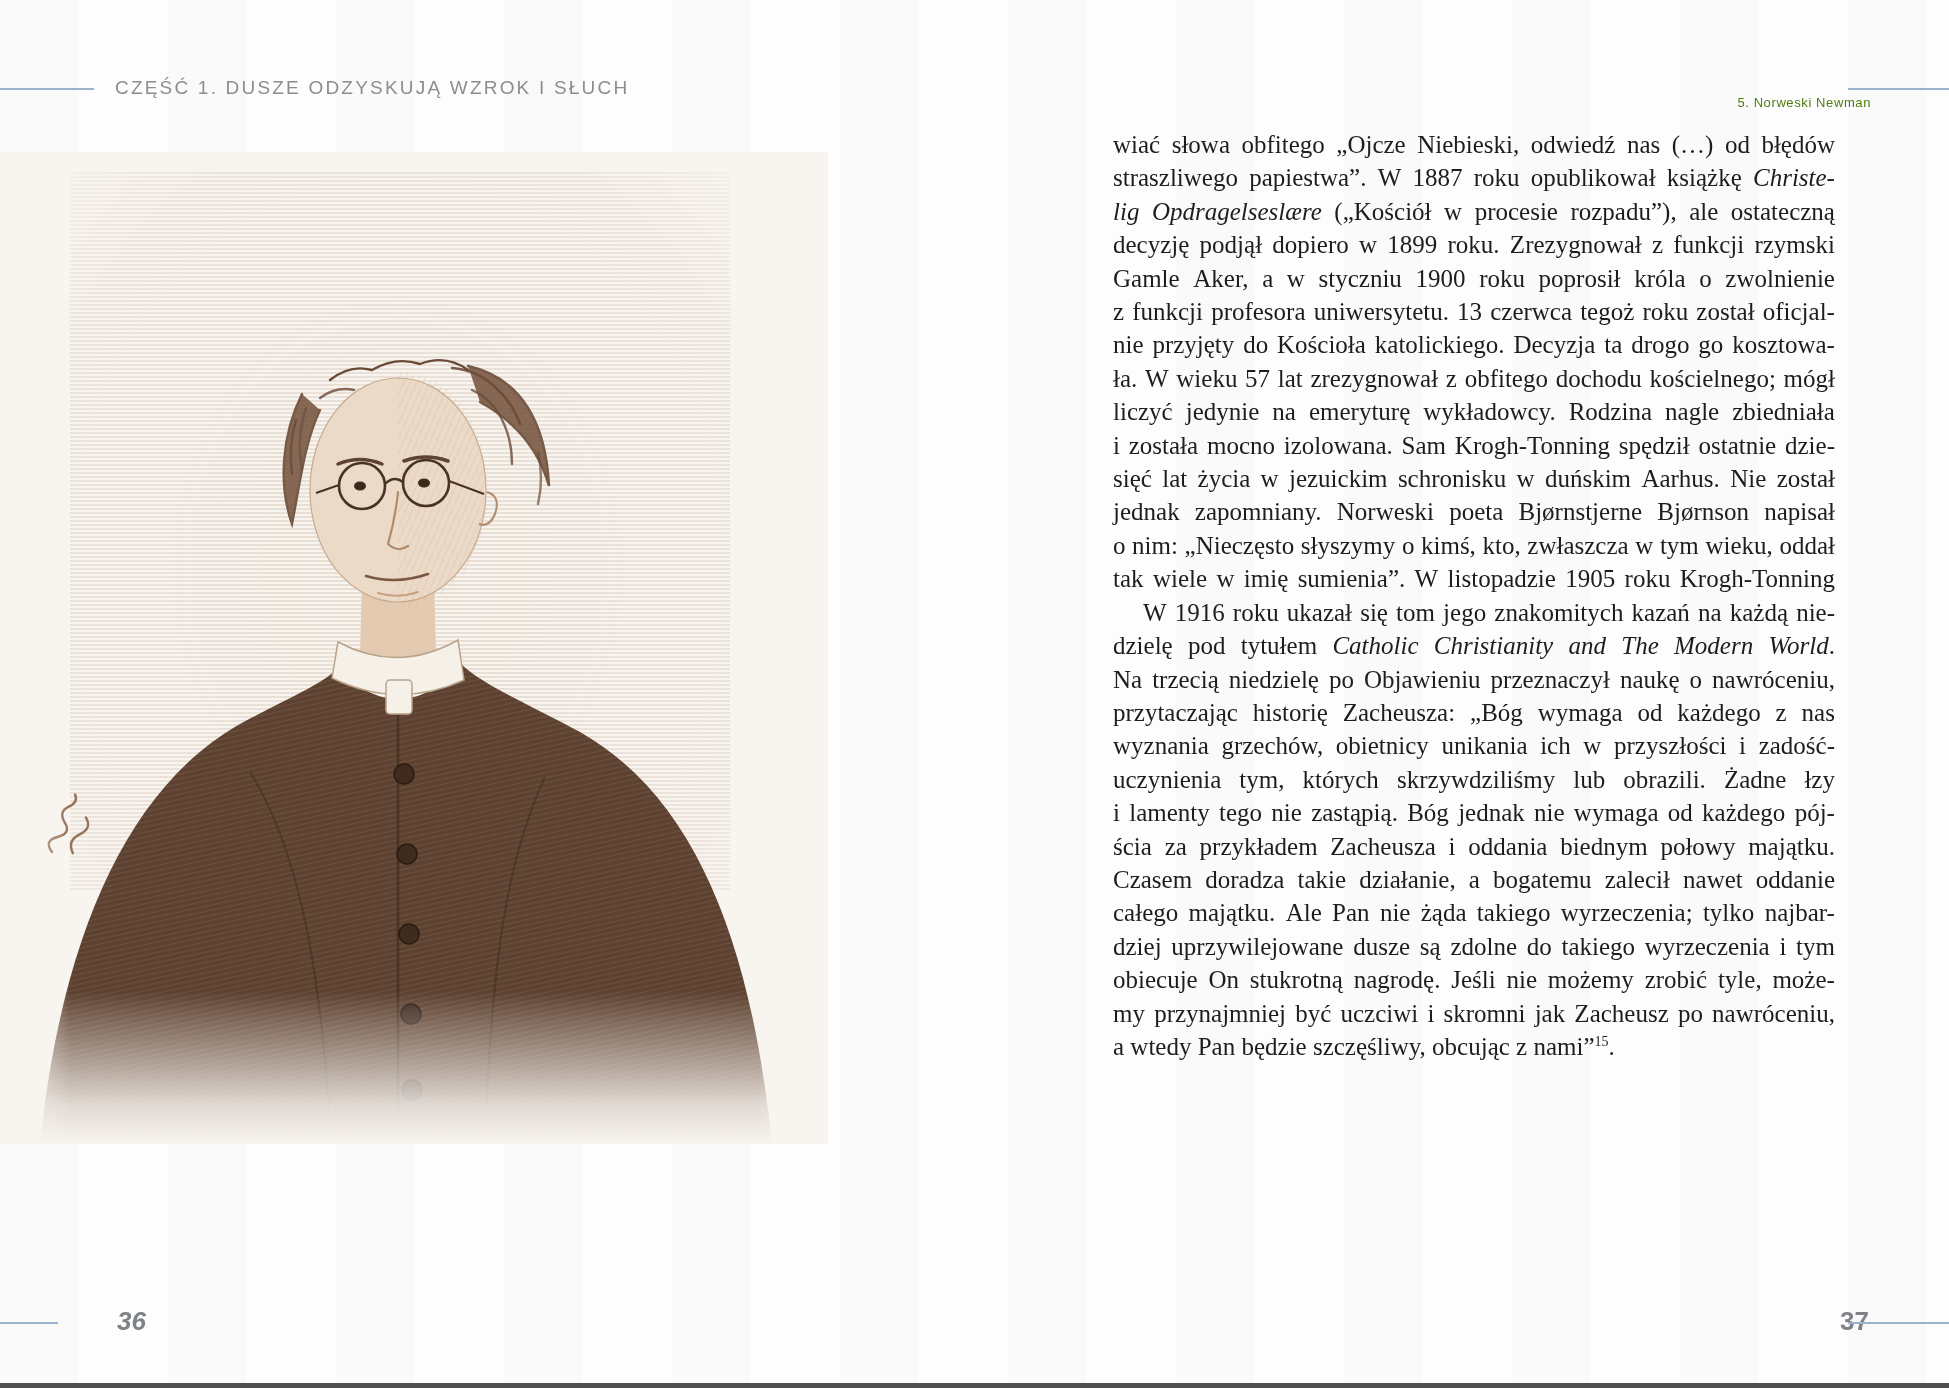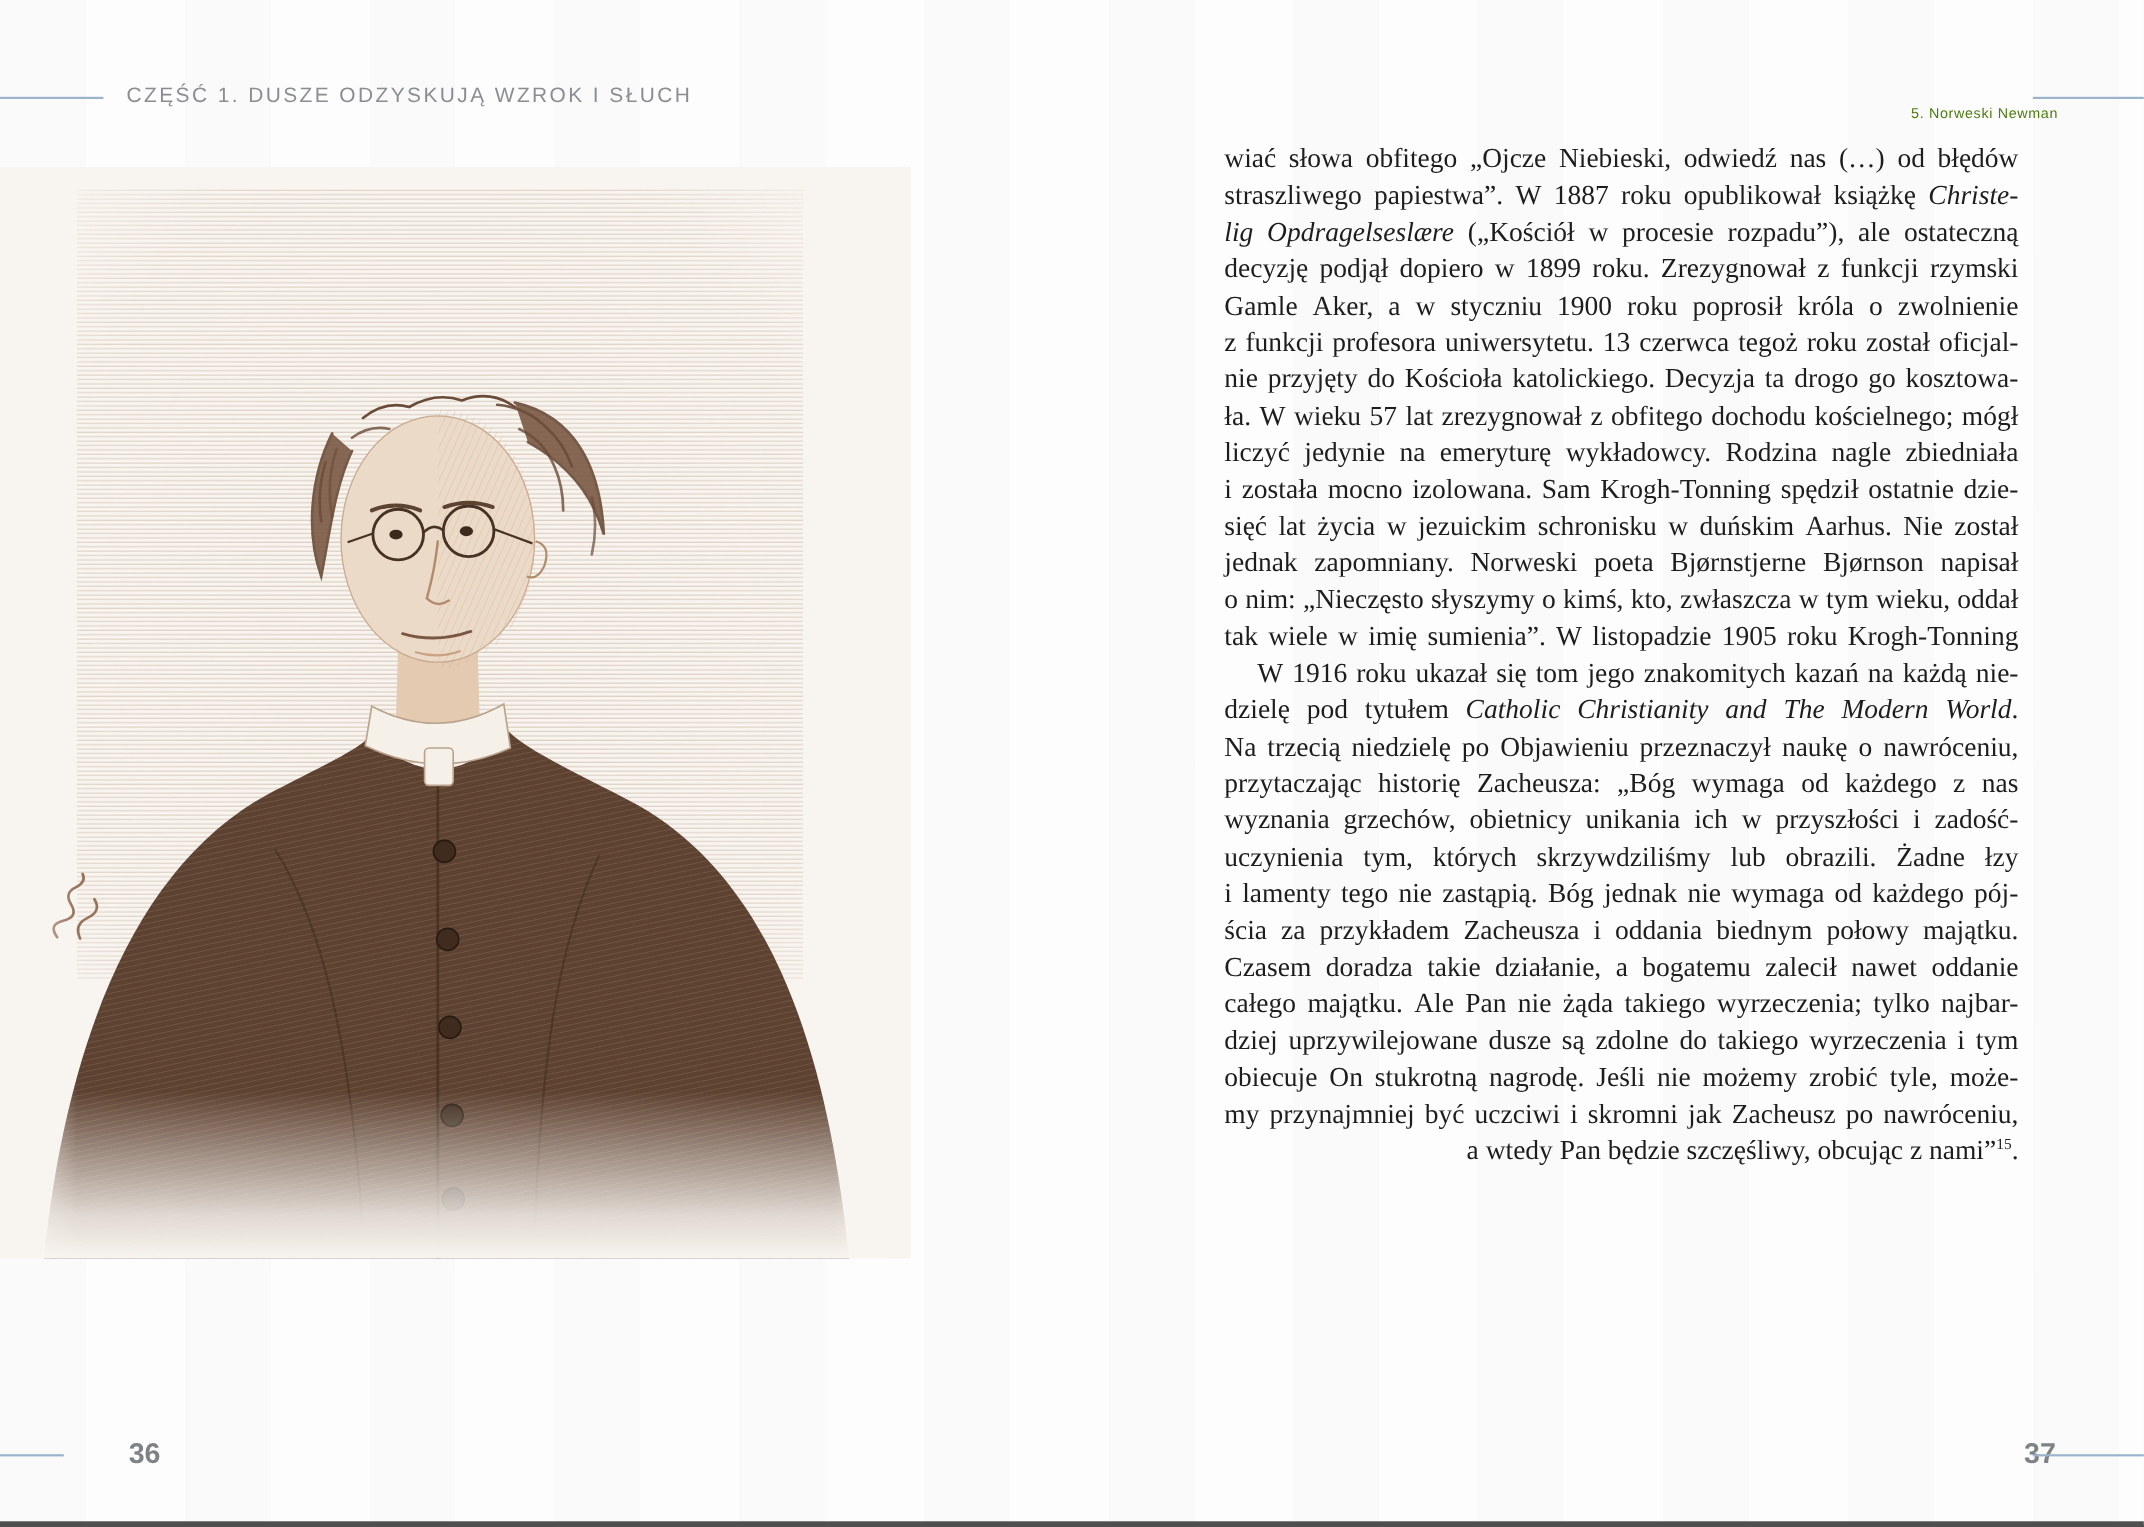--- a/index.html
+++ b/index.html
@@ -29,21 +29,21 @@
     position:absolute;left:115px;top:77px;
     font-size:19px;letter-spacing:2.2px;color:#8a8e92;
     white-space:nowrap;
   }
   .head-right{
     position:absolute;right:117px;top:95px;
     font-size:13px;letter-spacing:0.6px;color:#4d7c0f;
     white-space:nowrap;
   }
   .pageno{position:absolute;font-size:26px;font-weight:bold;color:#7e8287;}
-  .pageno-left{left:117px;top:1306px;}
+  .pageno-left{left:117px;top:1306px;font-style:italic;}
   .pageno-right{right:119px;top:1306px;margin-left:39px;}
 
   
   .portrait{
     position:absolute;left:0;top:152px;width:828px;height:992px;
     background:#f8f4ef;
   }
   .portrait svg{display:block;width:828px;height:992px;}
   .caption{
     position:absolute;left:118px;top:1254px;
@@ -51,21 +51,21 @@
     white-space:nowrap;
   }
 
   
   .body-col{
     position:absolute;left:1113px;top:128px;width:722px;
     font-family:"Liberation Serif", serif;
     font-size:25px;color:#1d1d1d;
     line-height:33.4px;
   }
-  .bline{display:flex;justify-content:space-between;white-space:nowrap;text-align:right;}
+  .bline{display:flex;justify-content:space-between;white-space:nowrap;}
   .bline.last{display:block;white-space:normal;}
   .bline.indent{padding-left:30px;}
   .bline .it{font-style:italic;}
   .bline sup{font-size:14px;line-height:0;vertical-align:super;}
 </style>
 </head>
 <body>
 
 <div class="page">
 

